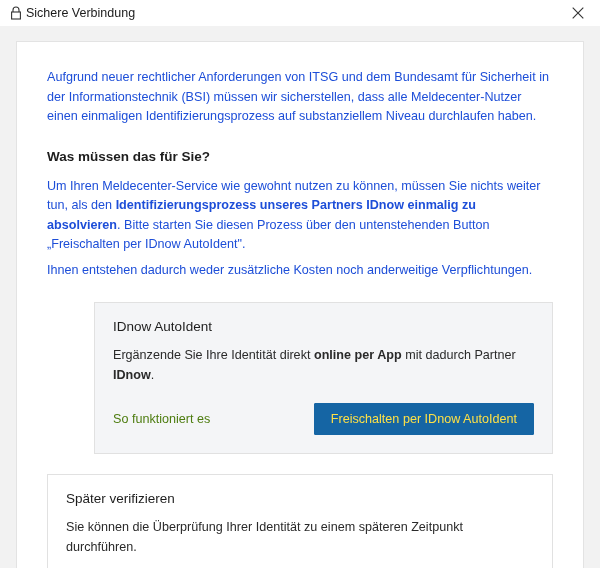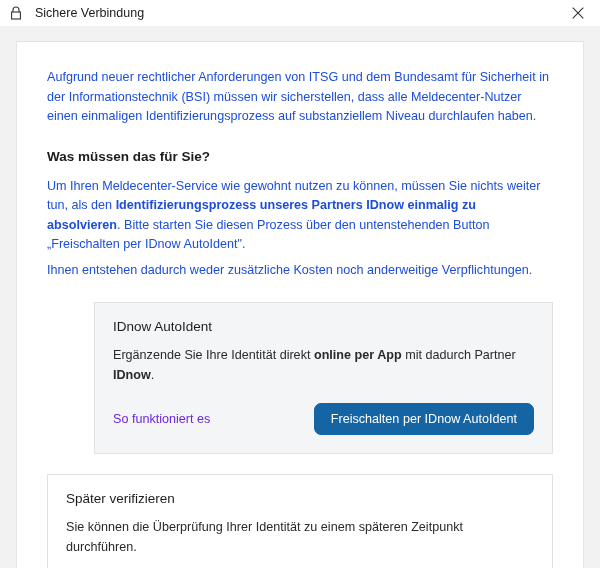--- a/index.html
+++ b/index.html
@@ -21,21 +21,21 @@
     height: 26px;
     background: #ffffff;
     display: flex;
     align-items: center;
     padding: 0 0 0 10px;
     box-sizing: border-box;
   }
   .titlebar-left {
     display: flex;
     align-items: flex-end;
-    gap: 13px;
+    gap: 4px;
     flex: 1 1 auto;
     min-width: 0;
   }
   .lock-icon {
     width: 12px;
     height: 14px;
     flex: 0 0 auto;
     display: block;
   }
   .titlebar-title {
@@ -119,37 +119,37 @@
   }
 
   .panel-actions {
     display: flex;
     align-items: center;
     justify-content: space-between;
     margin-top: 18px;
   }
 
   .link {
-    color: #6d28d9;
+    color: #4d7c0f;
     font-size: 12.6px;
     text-decoration: none;
     text-align: right;
   }
 
   .btn-primary {
     background: #1565a4;
-    color: #ffffff;
+    color: #fde047;
     border: 1px solid #1565a4;
     font-family: "Liberation Sans", sans-serif;
     font-size: 12.6px;
     padding: 8px 16px;
     min-width: 188px;
     text-align: center;
     cursor: pointer;
-    border-radius: 7px;
+    border-radius: 1px;
   }
 </style>
 </head>
 <body>
 
 <div class="titlebar">
   <div class="titlebar-left">
     <span class="lock-icon">
       <svg viewBox="0 0 12 14" width="12" height="14" xmlns="http://www.w3.org/2000/svg">
         <path d="M3 6V4a3 3 0 0 1 6 0v2" fill="none" stroke="#333333" stroke-width="1.1"></path>

